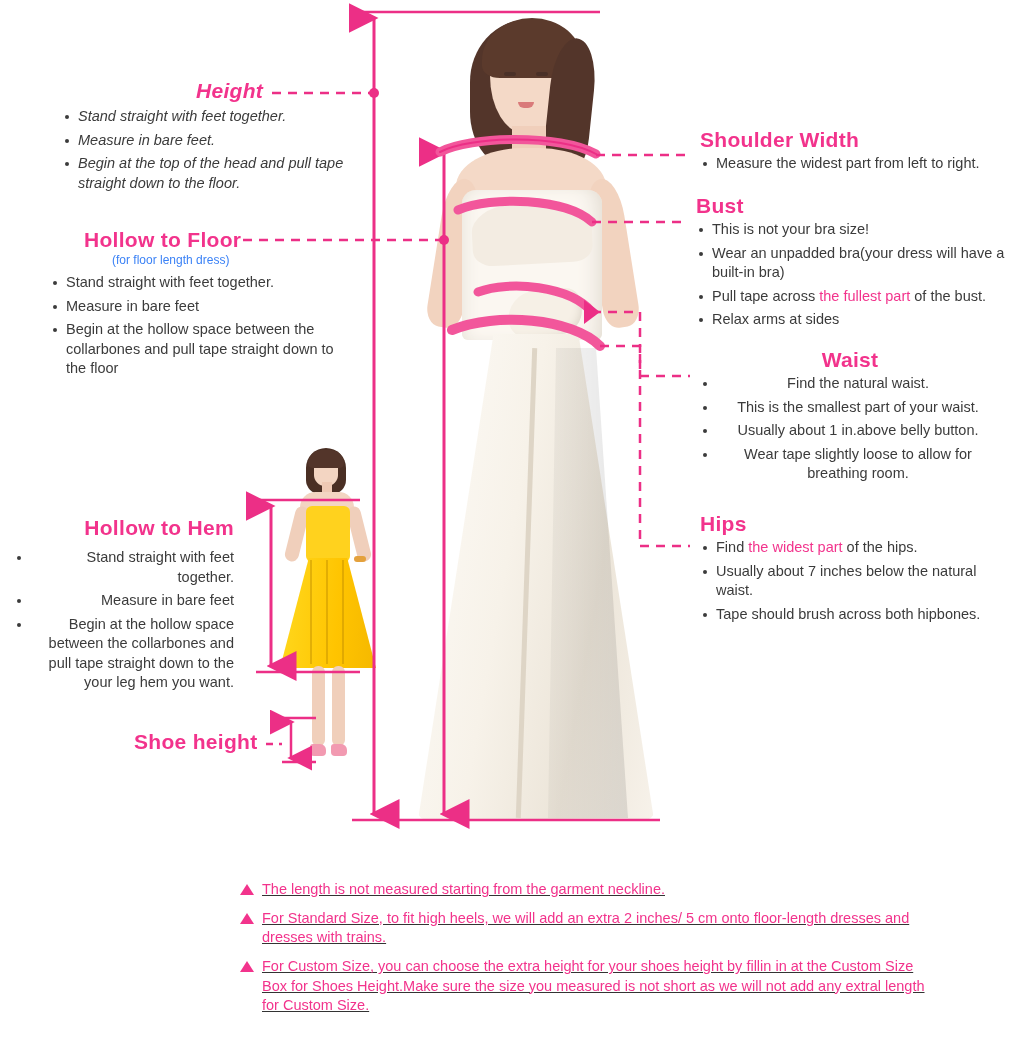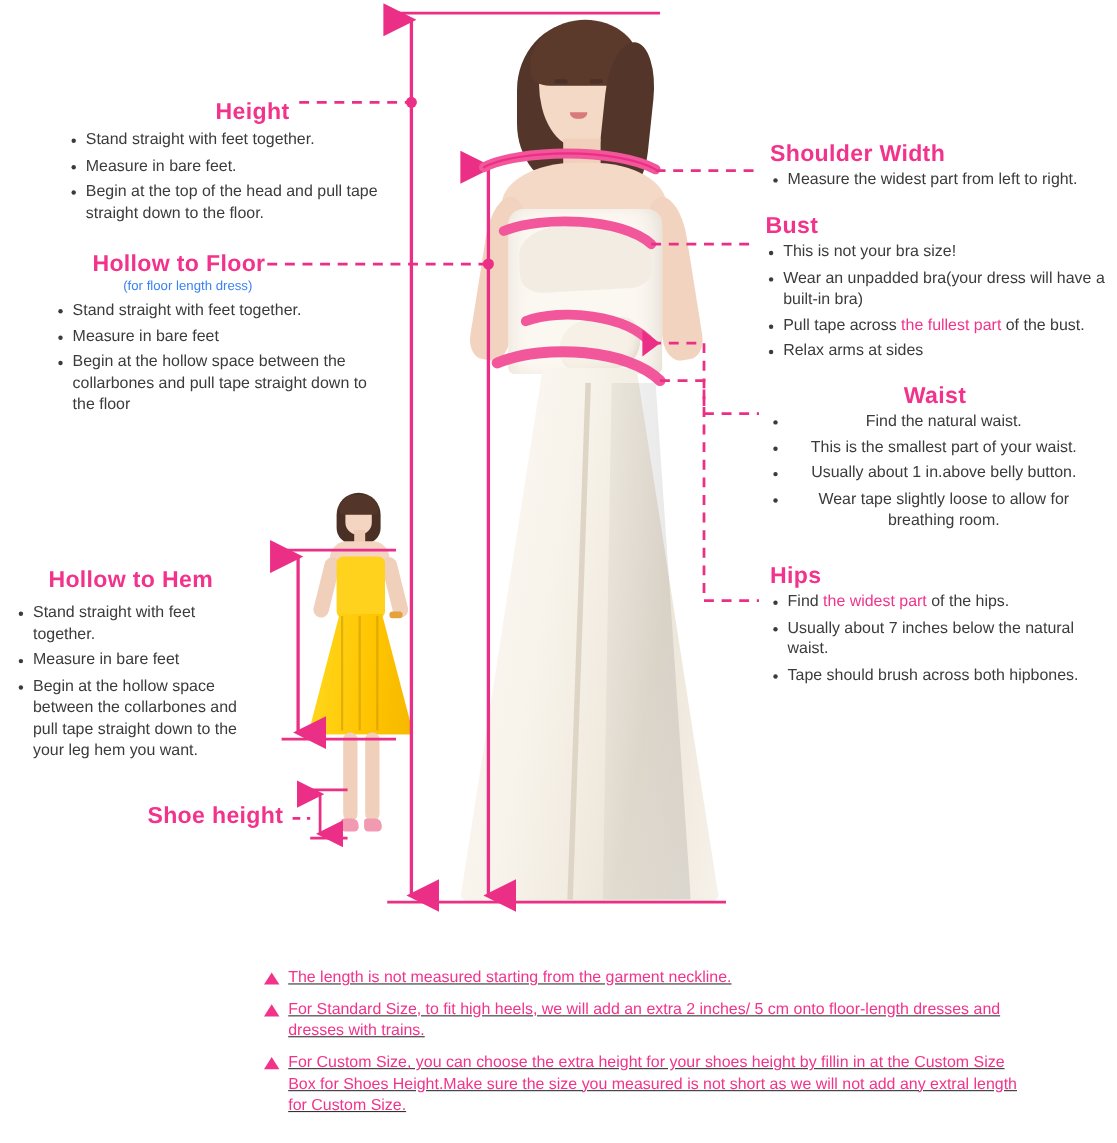--- a/index.html
+++ b/index.html
@@ -258,40 +258,40 @@
     <line x1="256" y1="500" x2="360" y2="500" stroke="#ec2f86" stroke-width="2.5"></line>
     <line x1="256" y1="672" x2="360" y2="672" stroke="#ec2f86" stroke-width="2.5"></line>
     <line x1="271" y1="506" x2="271" y2="666" stroke="#ec2f86" stroke-width="3" marker-start="url(#arrUp)" marker-end="url(#arrDown)"></line>
 
     <line x1="282" y1="718" x2="316" y2="718" stroke="#ec2f86" stroke-width="2.5"></line>
     <line x1="282" y1="762" x2="316" y2="762" stroke="#ec2f86" stroke-width="2.5"></line>
     <line x1="291" y1="722" x2="291" y2="758" stroke="#ec2f86" stroke-width="2.5" marker-start="url(#arrUp)" marker-end="url(#arrDown)"></line>
     <line x1="266" y1="744" x2="282" y2="744" stroke="#ec2f86" stroke-width="2.5" stroke-dasharray="7 6"></line>
   </svg>
 
-  <div class="block" style="left:62px; top:90px; width:300px;">
+  <div class="block" style="left:62px; top:79px; width:300px;font-style:italic;">
     <div class="heading" style="margin-left:134px;">Height</div>
     <ul class="bullets">
       <li>Stand straight with feet together.</li>
       <li>Measure in bare feet.</li>
       <li>Begin at the top of the head and pull tape straight down to the floor.</li>
     </ul>
   </div>
 
   <div class="block" style="left:50px; top:228px; width:300px;">
     <div class="heading" style="margin-left:34px;">Hollow to Floor</div>
     <div class="subheading" style="margin-left:62px; margin-top:1px;">(for floor length dress)</div>
     <ul class="bullets" style="margin-top:6px;">
       <li>Stand straight with feet together.</li>
       <li>Measure in bare feet</li>
       <li>Begin at the hollow space between the collarbones and pull tape straight down to the floor</li>
     </ul>
   </div>
 
-  <div class="block" style="left:14px; top:516px; width:220px;">
+  <div class="block" style="left:14px; top:516px; width:220px;text-align:right;">
     <div class="heading" style="margin-left:30px;">Hollow to Hem</div>
     <ul class="bullets" style="margin-top:8px;">
       <li>Stand straight with feet together.</li>
       <li>Measure in bare feet</li>
       <li>Begin at the hollow space between the collarbones and pull tape straight down to the your leg hem  you want.</li>
     </ul>
   </div>
 
   <div class="block" style="left:134px; top:730px;">
     <div class="heading">Shoe height</div>

